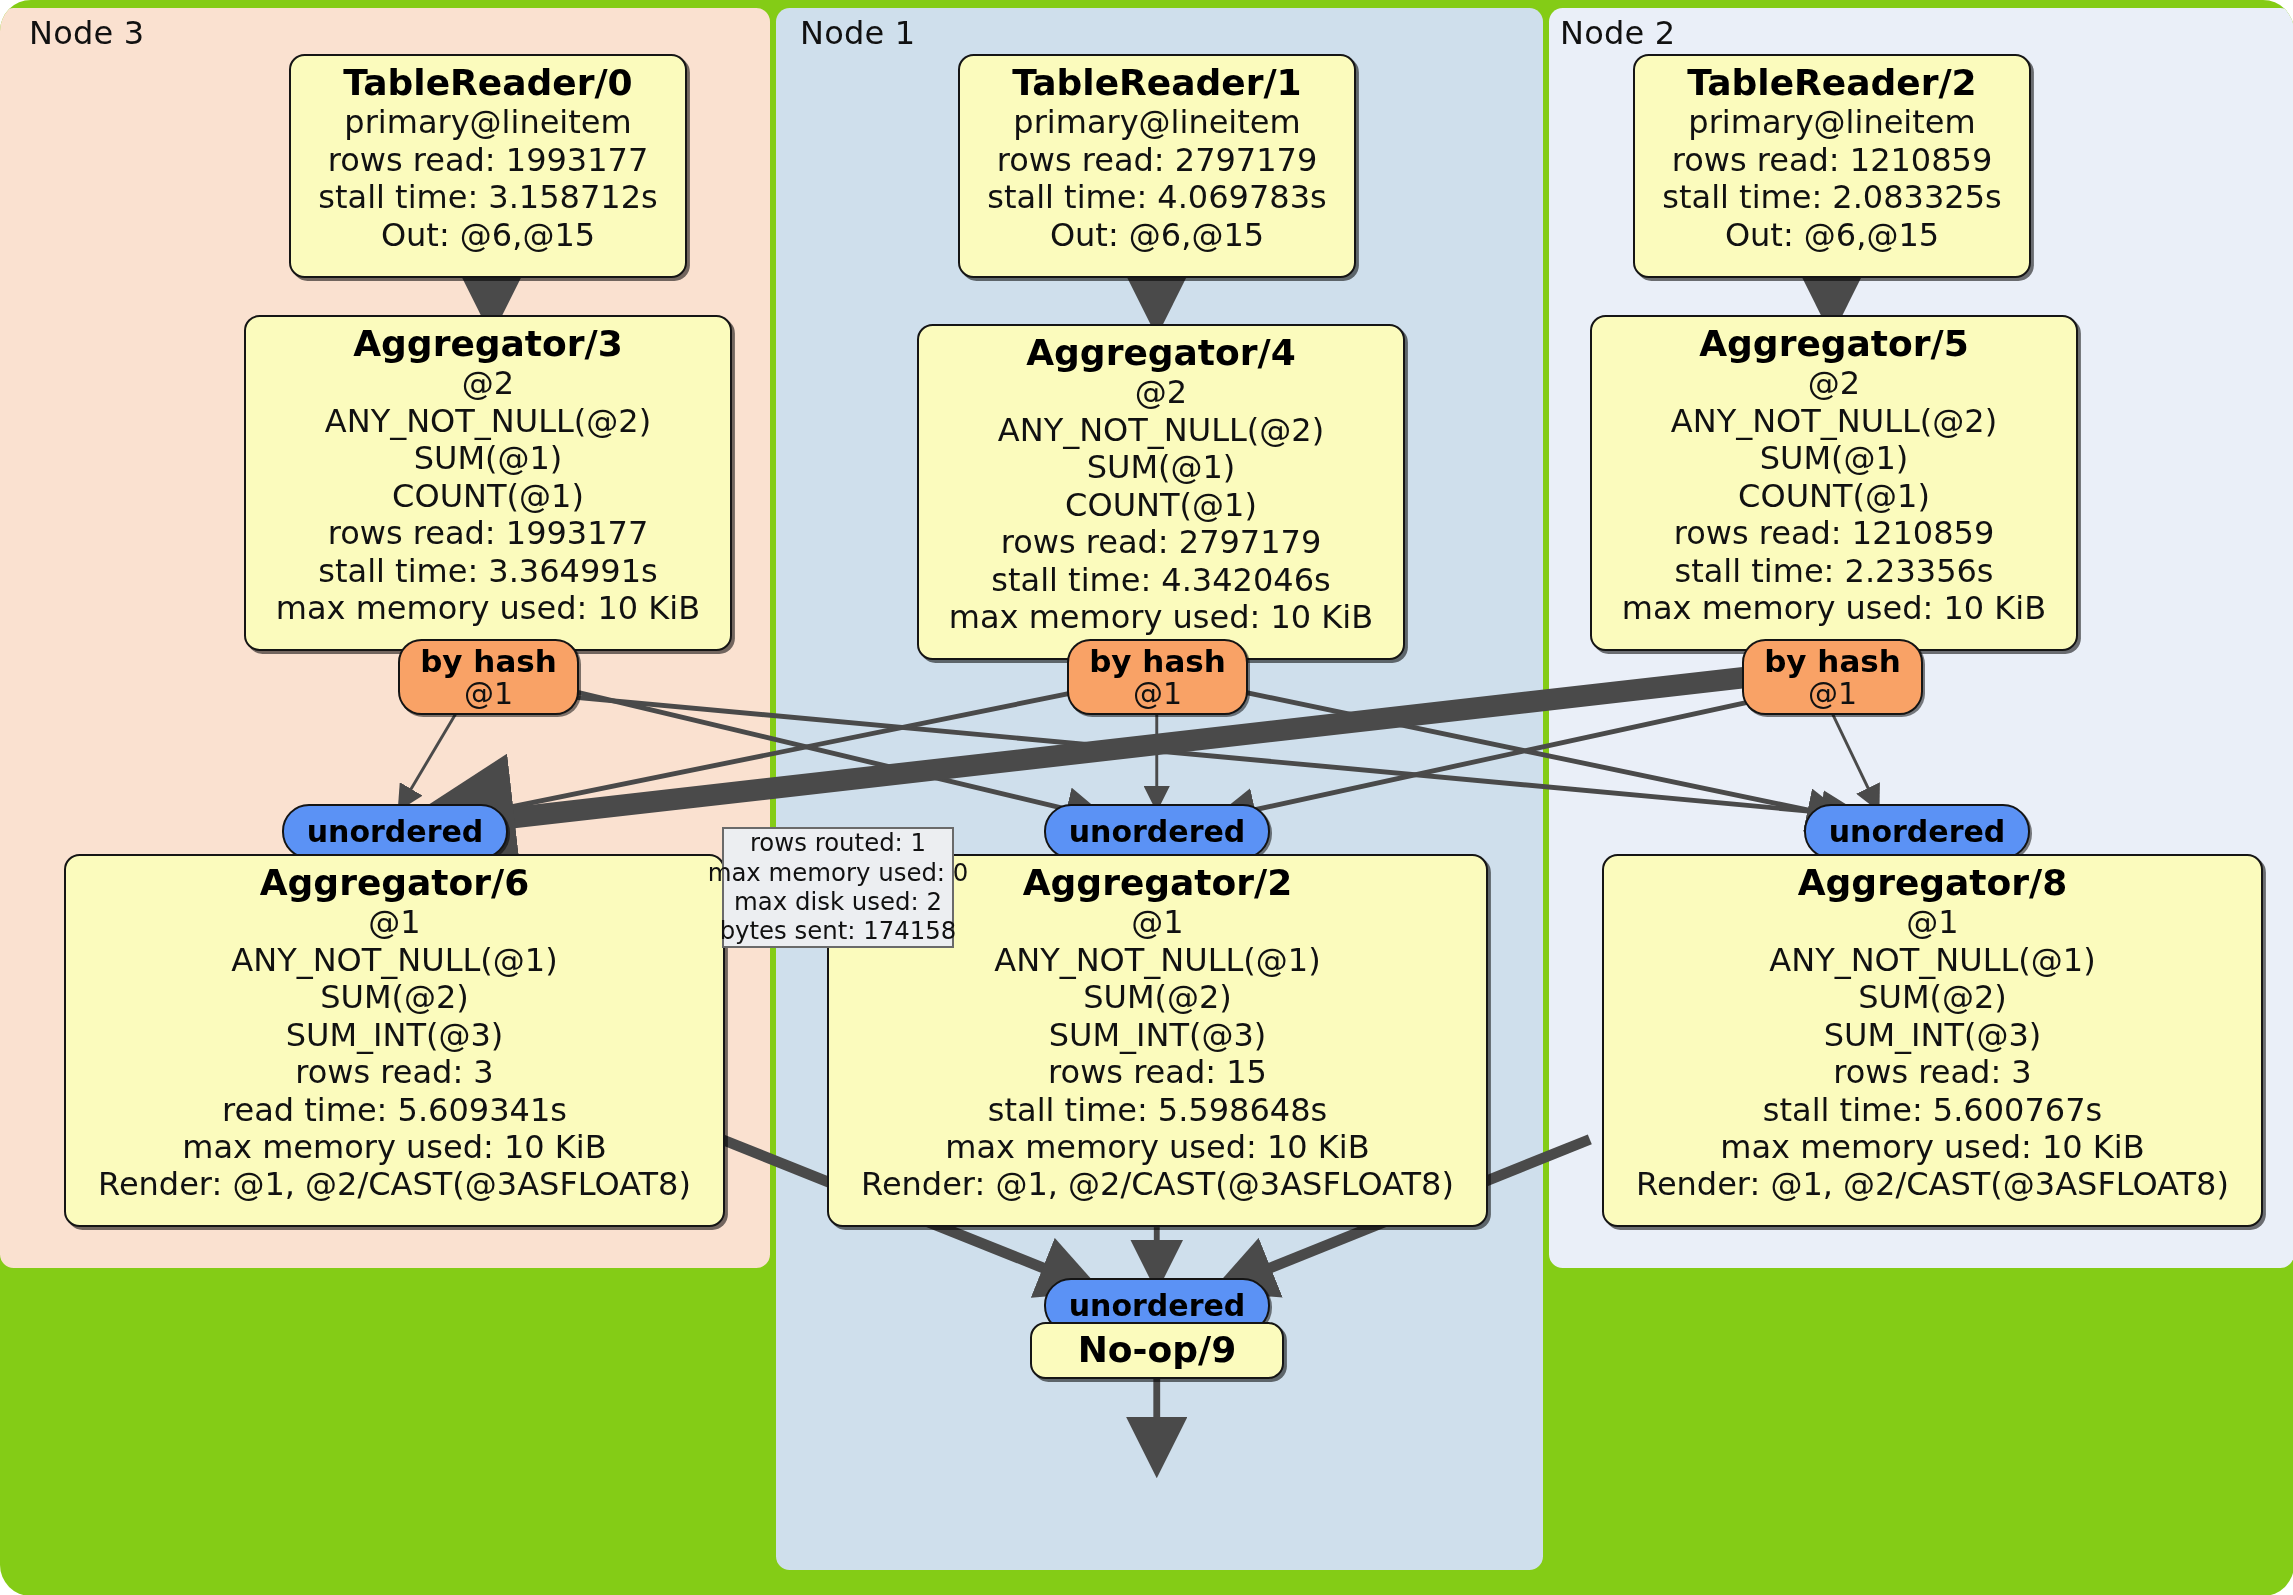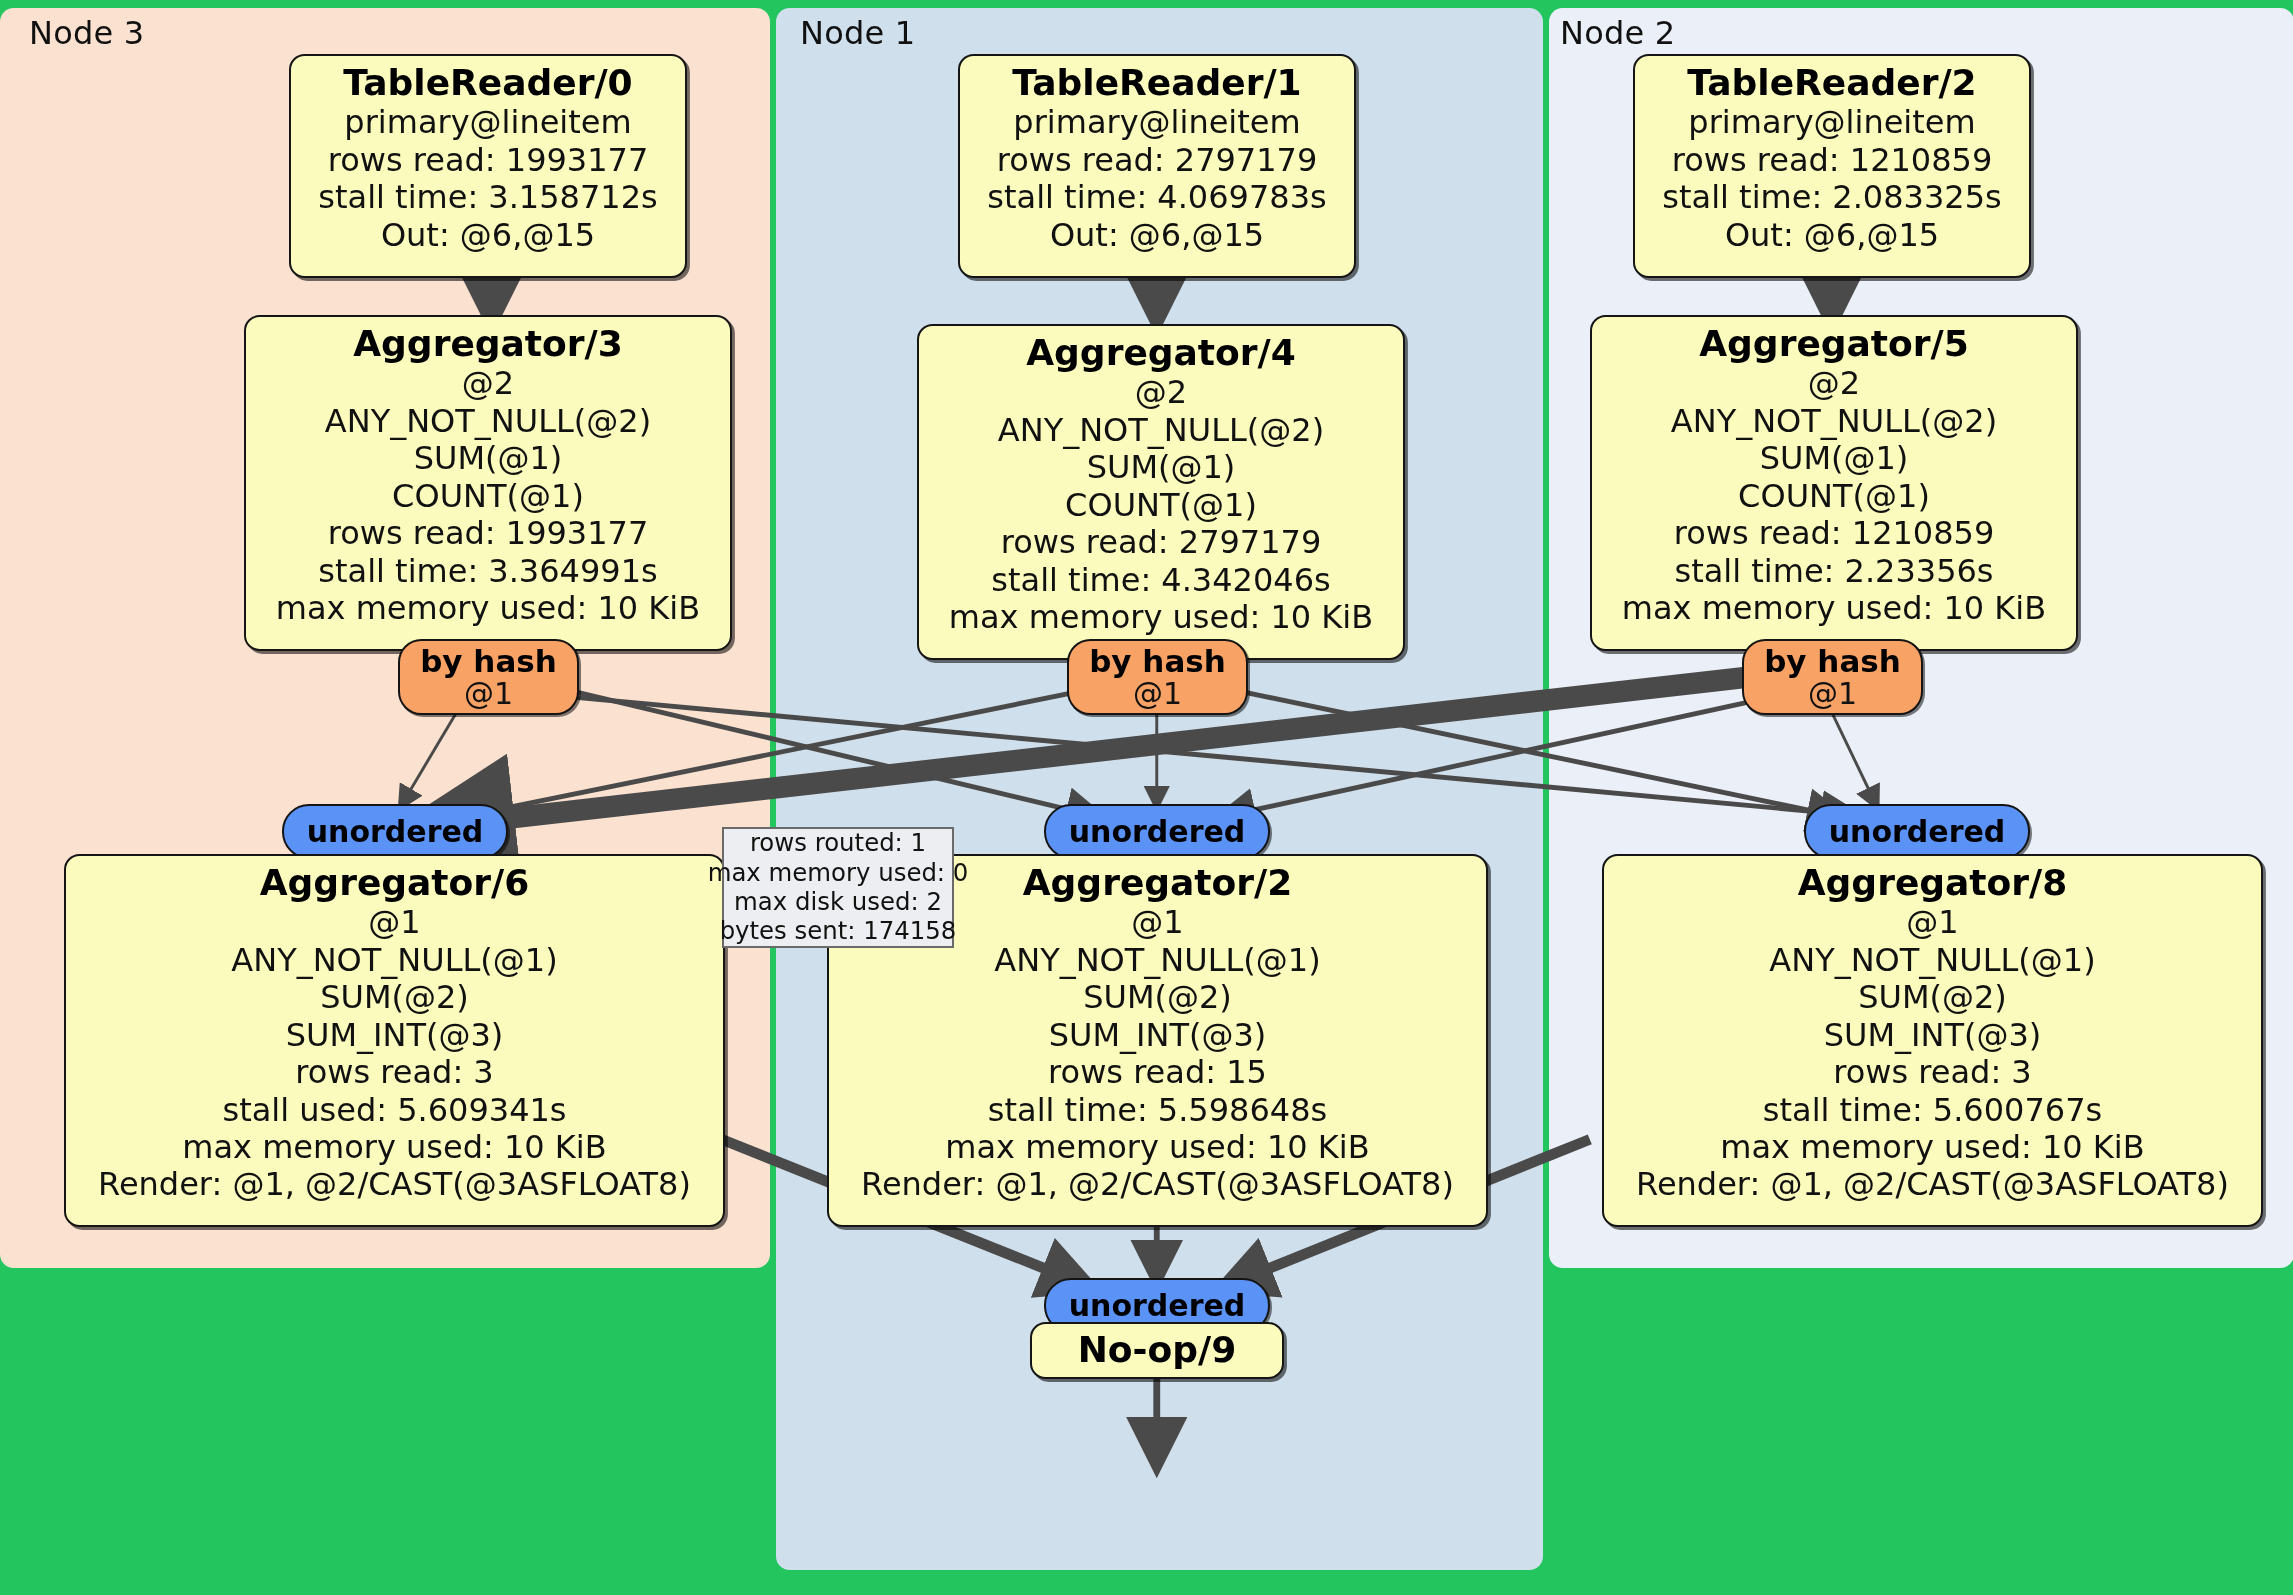--- a/index.html
+++ b/index.html
@@ -1,17 +1,17 @@
 <!DOCTYPE html>
 <html><head>
 <meta charset="utf-8">
 <style>
   html,body{margin:0;padding:0;background:#ffffff;}
   body{font-family:"DejaVu Sans","Liberation Sans",sans-serif;}
-  #stage{position:relative;width:2294px;height:1596px;overflow:hidden;background:#22c55e;}
+  #stage{position:relative;width:2294px;height:1596px;overflow:hidden;background:#84cc16;border-radius:31px;}
 
   .cluster{position:absolute;border-radius:13.7px;}
   .cluster-label{position:absolute;font-size:32px;color:#111;letter-spacing:0.2px;}
 
   .nodebox{
     position:absolute;background:#fbfbbd;border:2.9px solid #151515;border-radius:15.6px;
     box-sizing:border-box;display:flex;flex-direction:column;align-items:center;
     justify-content:flex-start;padding-top:5.9px;
     box-shadow:2.9px 2.9px 0 rgba(0,0,0,0.55);
   }
@@ -164,21 +164,21 @@
     <div class="p1">unordered</div>
   </div>
 
   <div class="nodebox" style="left:64px;top:854px;width:661px;height:373px;">
     <div class="ttl">Aggregator/6</div>
     <div class="ln">@1</div>
     <div class="ln">ANY_NOT_NULL(@1)</div>
     <div class="ln">SUM(@2)</div>
     <div class="ln">SUM_INT(@3)</div>
     <div class="ln">rows read: 3</div>
-    <div class="ln">stall used: 5.609341s</div>
+    <div class="ln">read time: 5.609341s</div>
     <div class="ln">max memory used: 10 KiB</div>
     <div class="ln">Render: @1, @2/CAST(@3ASFLOAT8)</div>
   </div>
 
   <div class="nodebox" style="left:827px;top:854px;width:661px;height:373px;">
     <div class="ttl">Aggregator/2</div>
     <div class="ln">@1</div>
     <div class="ln">ANY_NOT_NULL(@1)</div>
     <div class="ln">SUM(@2)</div>
     <div class="ln">SUM_INT(@3)</div>

